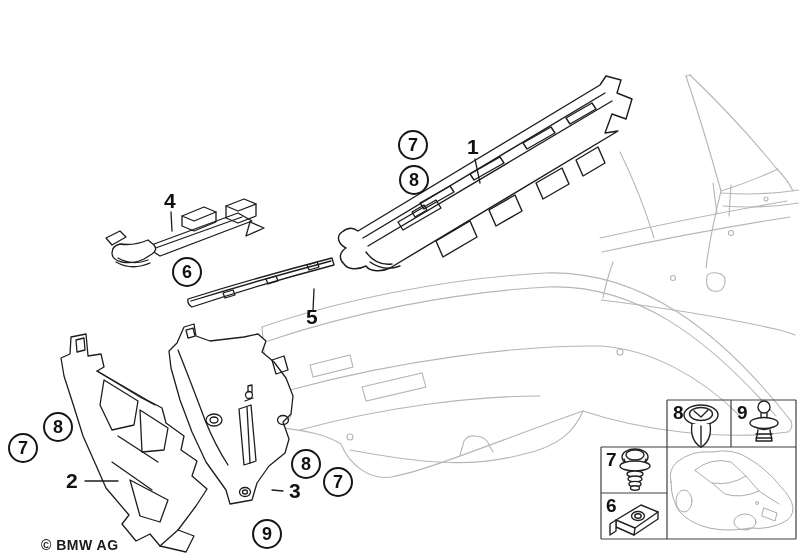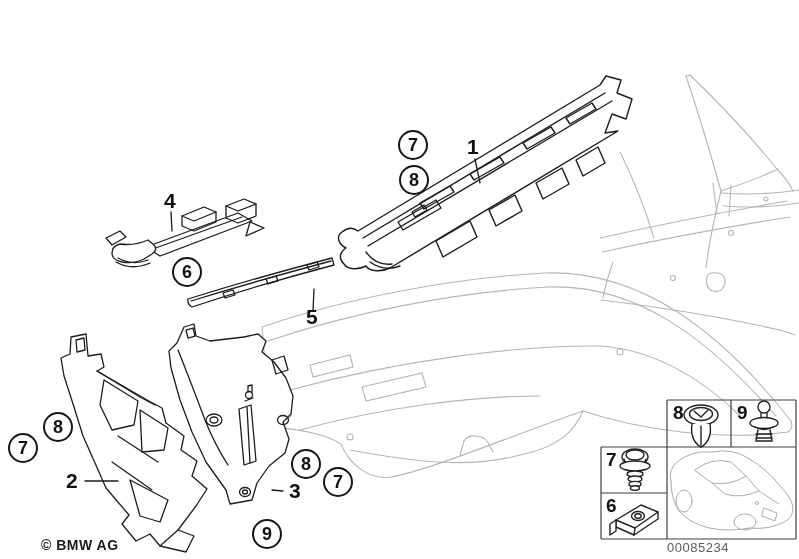--- a/index.html
+++ b/index.html
@@ -241,15 +241,14 @@
   <span class="plabel" style="left:289px;top:480px;">3</span>
   <span class="plabel" style="left:164px;top:190px;">4</span>
   <span class="plabel" style="left:306px;top:306px;">5</span>
 
   <span class="legnum" style="left:673px;top:403px;">8</span>
   <span class="legnum" style="left:737px;top:403px;">9</span>
   <span class="legnum" style="left:606px;top:450px;">7</span>
   <span class="legnum" style="left:606px;top:496px;">6</span>
 
   <div class="copyright">© BMW AG</div>
-  <div class="docnum">00085234</div>
 
 </div>
 
 </body></html>

